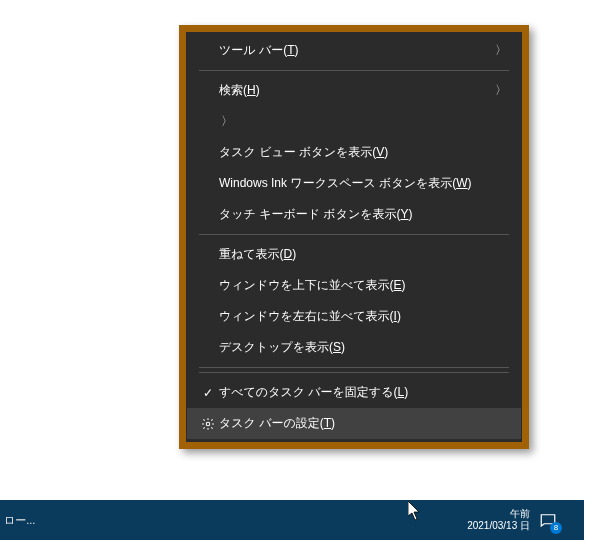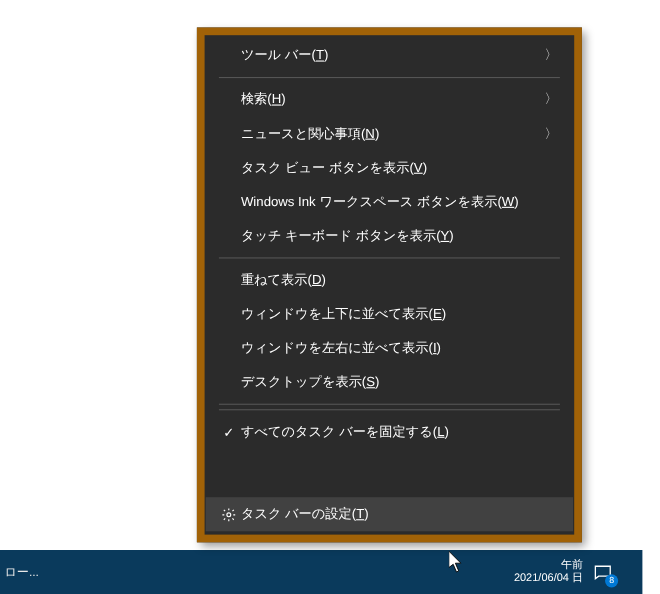--- a/index.html
+++ b/index.html
@@ -67,21 +67,20 @@
     }
     .menu-item {
       display: flex;
       align-items: center;
       height: 31px;
       padding: 0 14px 0 10px;
       cursor: default;
     }
     .menu-item.hover {
       background: #414141;
-      margin-top: 44px;
     }
     .icon-slot {
       width: 22px;
       display: flex;
       align-items: center;
       justify-content: center;
       flex-shrink: 0;
     }
     .label-slot {
       flex: 1;
@@ -111,21 +110,21 @@
     }
   </style>
 </head>
 <body>
 
 <div class="taskbar">
   <div class="taskbar-left">ロー...</div>
   <div class="taskbar-right">
     <div class="clock">
       <div>午前</div>
-      <div>2021/06/04 日</div>
+      <div>2021/03/13 日</div>
     </div>
     <div class="tray-icon">
       <svg width="18" height="18" viewBox="0 0 24 24" fill="none" stroke="#fff" stroke-width="1.6">
         <path d="M3 5h18v12H7l-4 3V5z"></path>
       </svg>
       <div class="badge">8</div>
     </div>
   </div>
 </div>
 
@@ -136,21 +135,20 @@
       <div class="arrow-slot">〉</div>
     </div>
     <div class="separator"></div>
     <div class="menu-item">
       <div class="icon-slot"></div>
       <div class="label-slot">検索(<span class="ul">H</span>)</div>
       <div class="arrow-slot">〉</div>
     </div>
     <div class="menu-item">
       <div class="icon-slot"></div>
-      <div class="label-slot">ニュースと関心事項(<span class="ul">N</span>)</div>
       <div class="arrow-slot">〉</div>
     </div>
     <div class="menu-item">
       <div class="icon-slot"></div>
       <div class="label-slot">タスク ビュー ボタンを表示(<span class="ul">V</span>)</div>
       <div class="arrow-slot"></div>
     </div>
     <div class="menu-item">
       <div class="icon-slot"></div>
       <div class="label-slot">Windows Ink ワークスペース ボタンを表示(<span class="ul">W</span>)</div>

